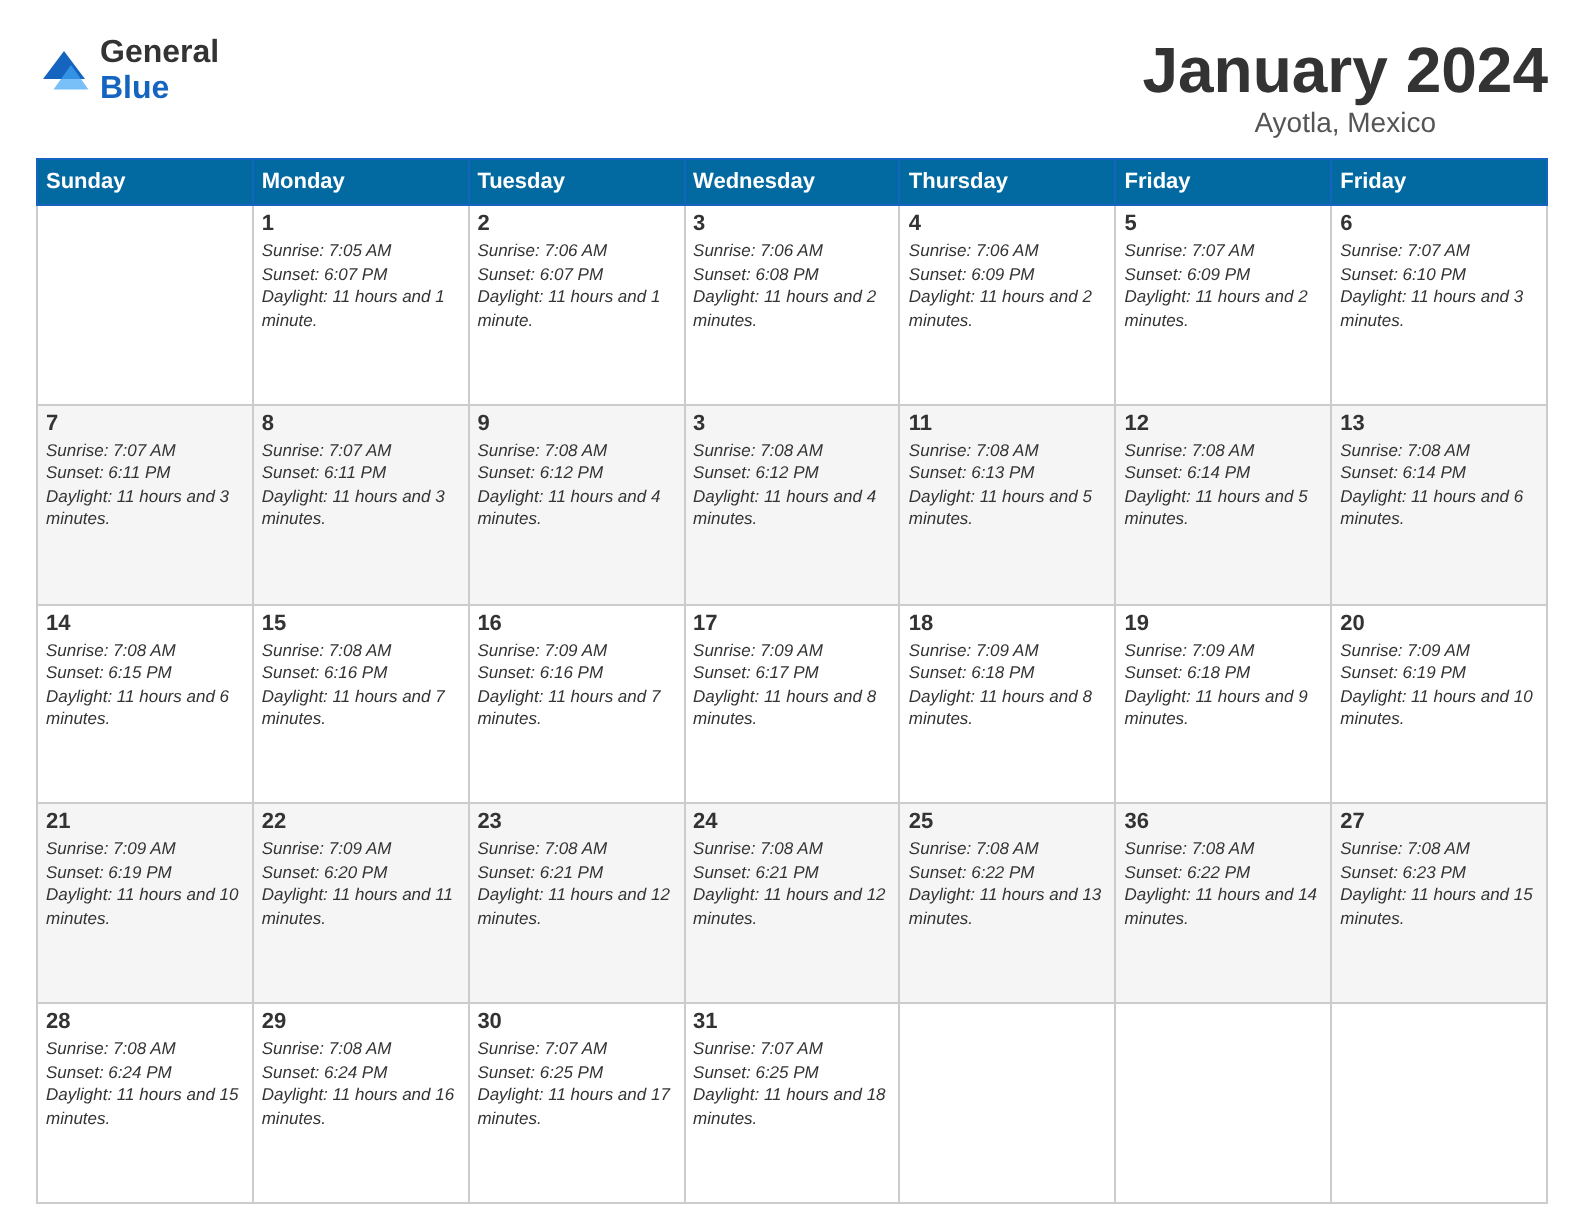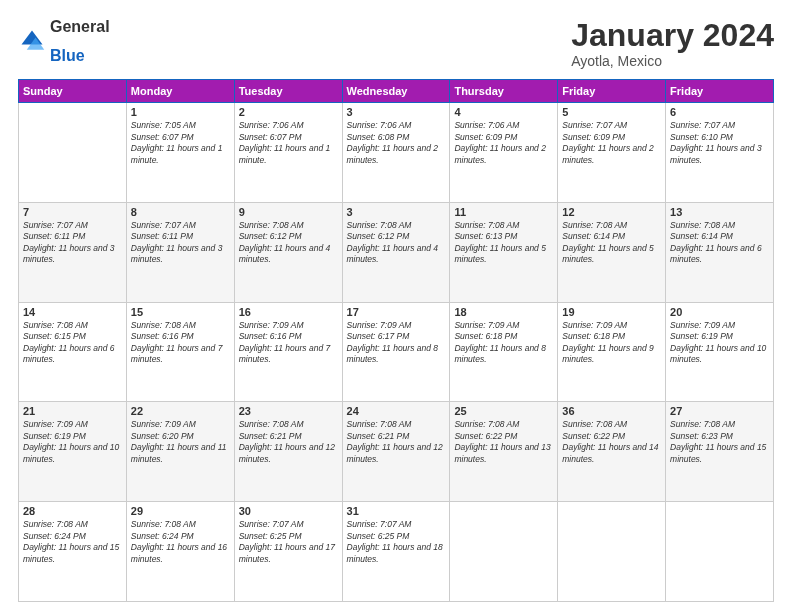--- a/index.html
+++ b/index.html
@@ -25,38 +25,37 @@
     }
     .logo {
       display: flex;
       align-items: center;
       gap: 4px;
     }
     .logo-text {
       display: flex;
       flex-direction: column;
       line-height: 1.1;
-      gap: 11px;
     }
     .logo-general {
       font-size: 16px;
       font-weight: bold;
       color: #333;
     }
     .logo-blue {
       font-size: 16px;
       font-weight: bold;
       color: #1565C0;
     }
     .logo-icon {
       width: 28px;
       height: 28px;
     }
     .title-block {
-      text-align: left;
+      text-align: center;
       margin-left: 16px;
     }
     .main-title {
       font-size: 32px;
       font-weight: bold;
       color: #333;
       line-height: 1.1;
     }
     .subtitle {
       font-size: 14px;
@@ -95,21 +94,21 @@
       font-size: 8.5px;
       color: #333;
       line-height: 1.35;
       font-style: italic;
     }
     .empty-cell {
       background: #f9f9f9;
     }
     tr:nth-child(odd) td { background: #fff; }
     tr:nth-child(even) td { background: #f5f5f5; }
-    .calendar thead tr th { background: #a21caf; }
+    .calendar thead tr th { background: #0369a1; }
   </style>
 </head>
 <body>
 
 <div class="page">
   <div class="header">
     <div class="logo">
       <svg class="logo-icon" viewBox="0 0 32 32">
         <polygon points="16,4 28,20 4,20" fill="#1565C0"></polygon>
         <polygon points="20,12 30,26 10,26" fill="#42A5F5" opacity="0.7"></polygon>

